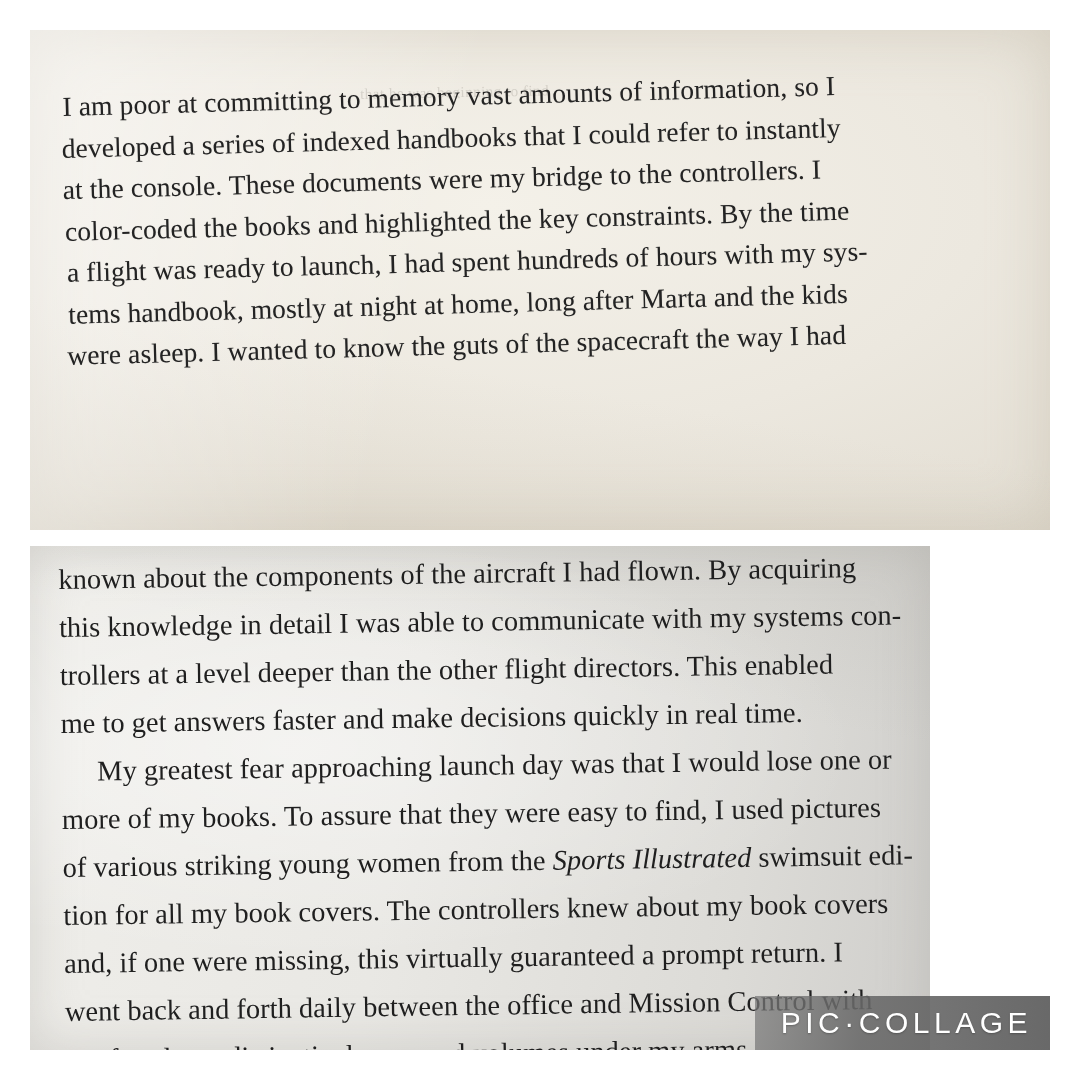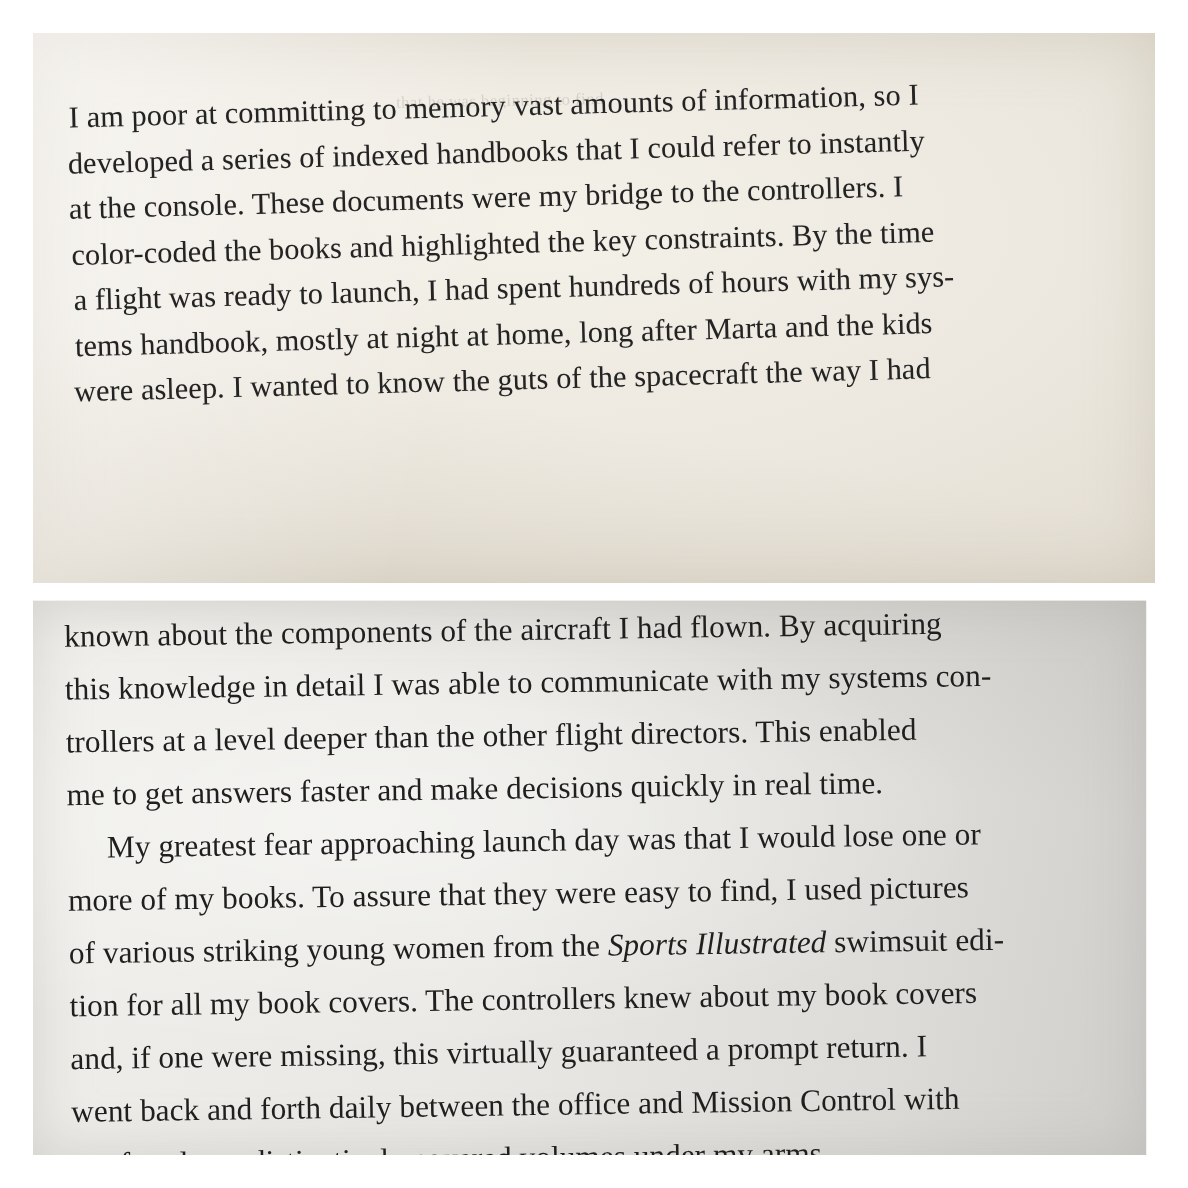--- a/index.html
+++ b/index.html
@@ -83,21 +83,21 @@
   .top-text .ln:nth-child(5) { padding-left: 2px; }
   .top-text .ln:nth-child(6) { padding-left: 2px; }
   .top-text .ln:nth-child(7) { padding-left: 0px; }
   .top-text .ln:nth-child(8) { padding-left: 1px; }
 
   
   .panel-bottom {
     position: absolute;
     left: 30px;
     top: 546px;
-    width: 1012px;
+    width: 900px;
     height: 504px;
     overflow: hidden;
     background: #e8e7e3;
     background-image:
       linear-gradient(100deg, #efeeea 0%, #e9e8e4 42%, #dcdbd7 78%, #cfcecb 100%);
     box-shadow: inset 0 0 50px rgba(170,168,162,0.4);
   }
   .panel-bottom .paper-tex {
     position: absolute;
     inset: 0;
@@ -186,14 +186,15 @@
       <span class="ln indent">My greatest fear approaching launch day was that I would lose one or</span>
       <span class="ln">more of my books. To assure that they were easy to find, I used pictures</span>
       <span class="ln"><span>of various striking young women from the </span><em>Sports Illustrated</em><span> swimsuit edi-</span></span>
       <span class="ln">tion for all my book covers. The controllers knew about my book covers</span>
       <span class="ln">and, if one were missing, this virtually guaranteed a prompt return. I</span>
       <span class="ln">went back and forth daily between the office and Mission Control with</span>
       <span class="ln">my four large distinctively covered volumes under my arms.</span>
     </div>
   </div>
 
+  <div class="watermark">PIC·COLLAGE</div>
 
 </div>
 
 </body></html>

